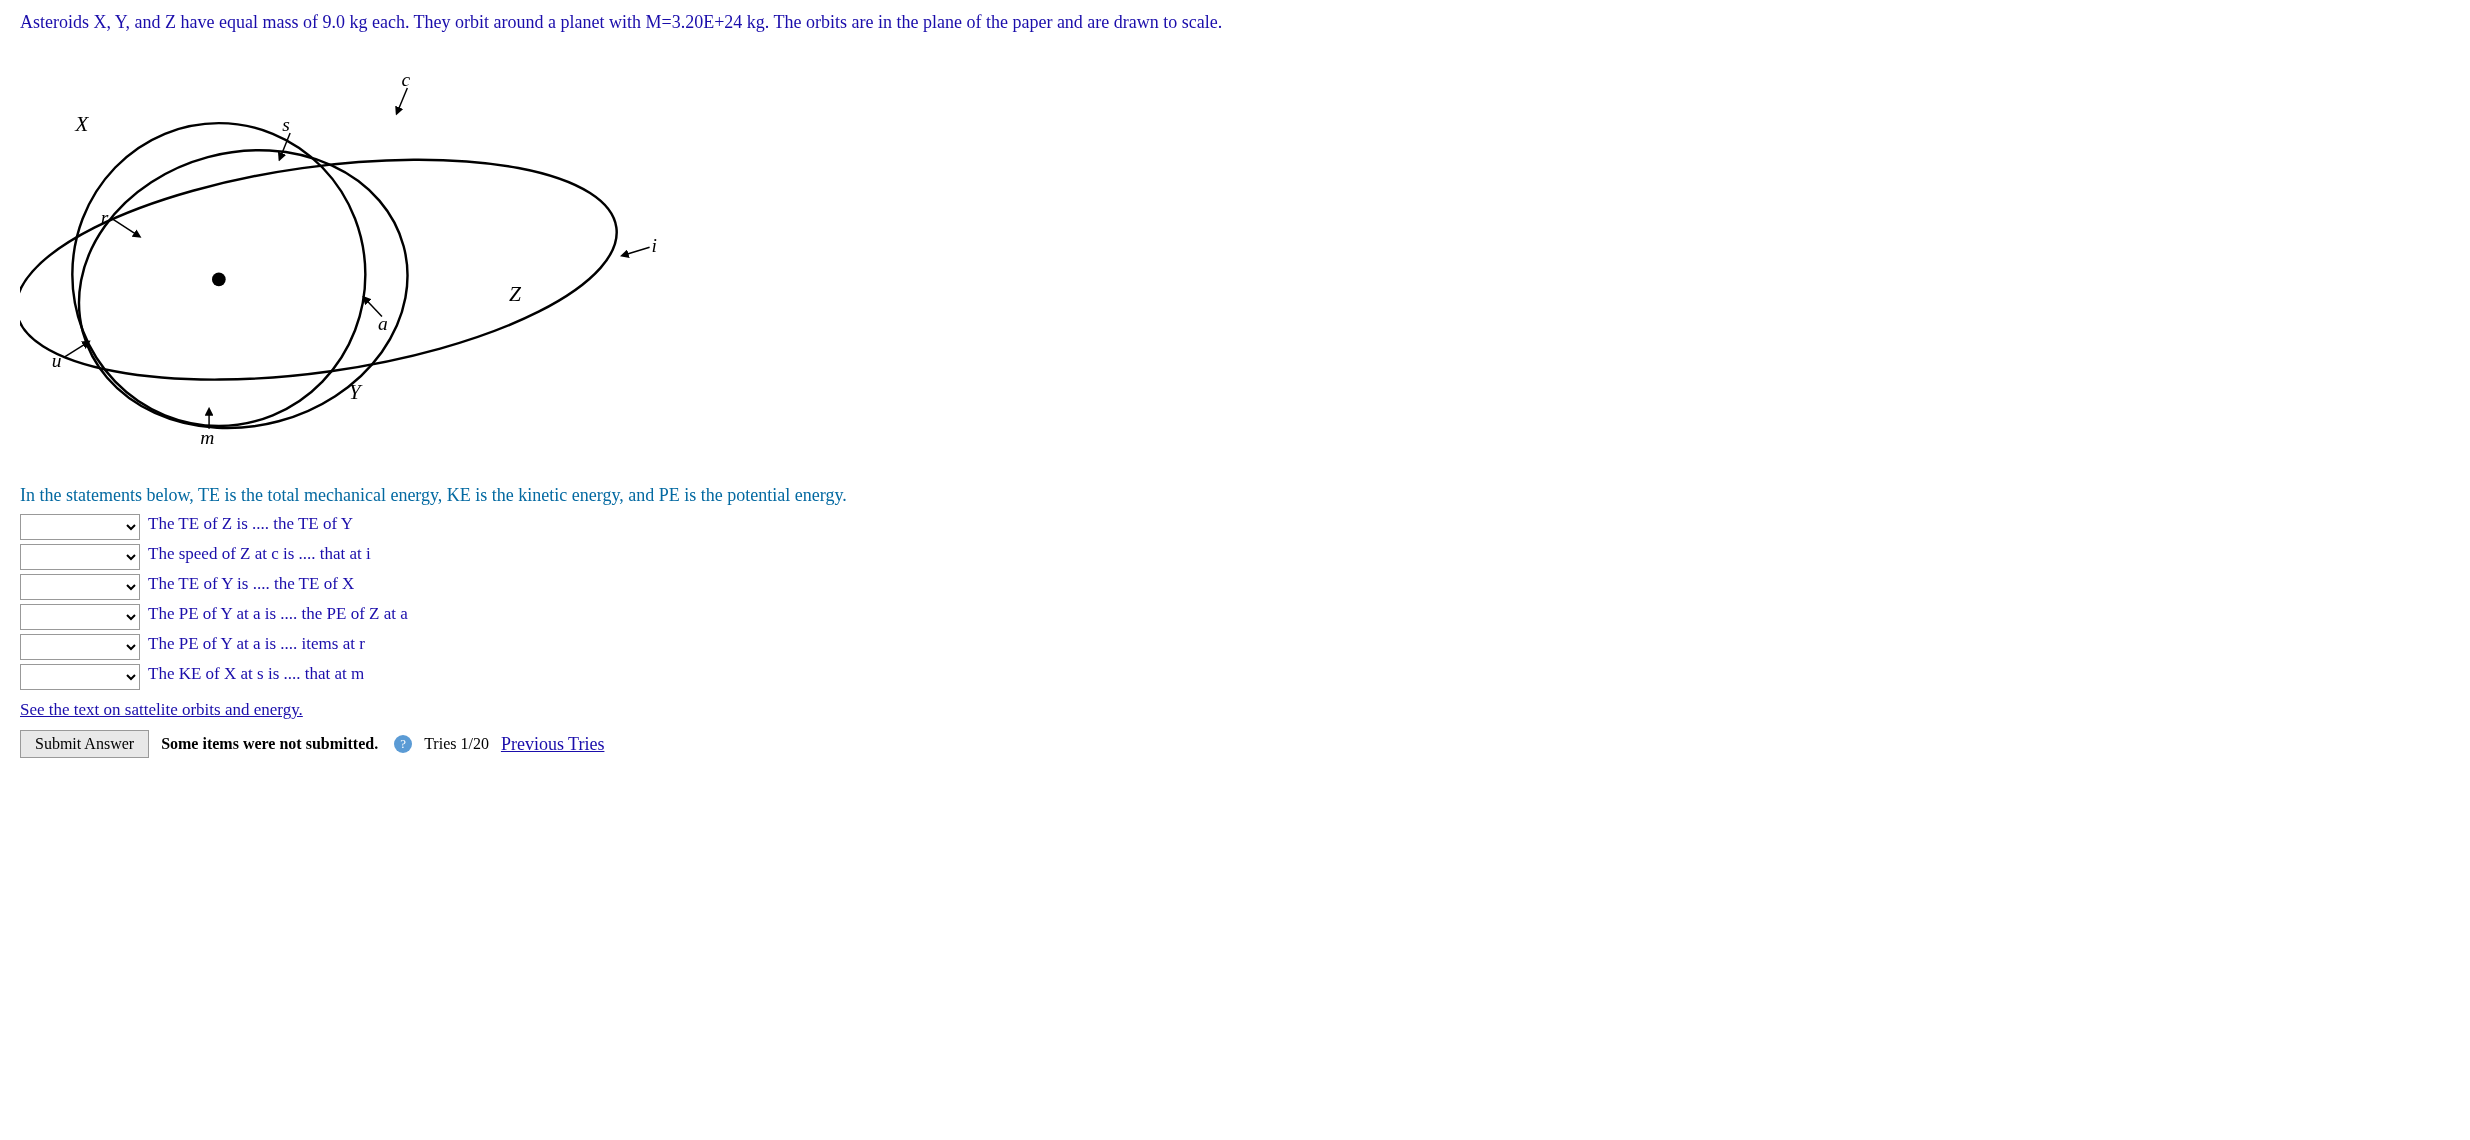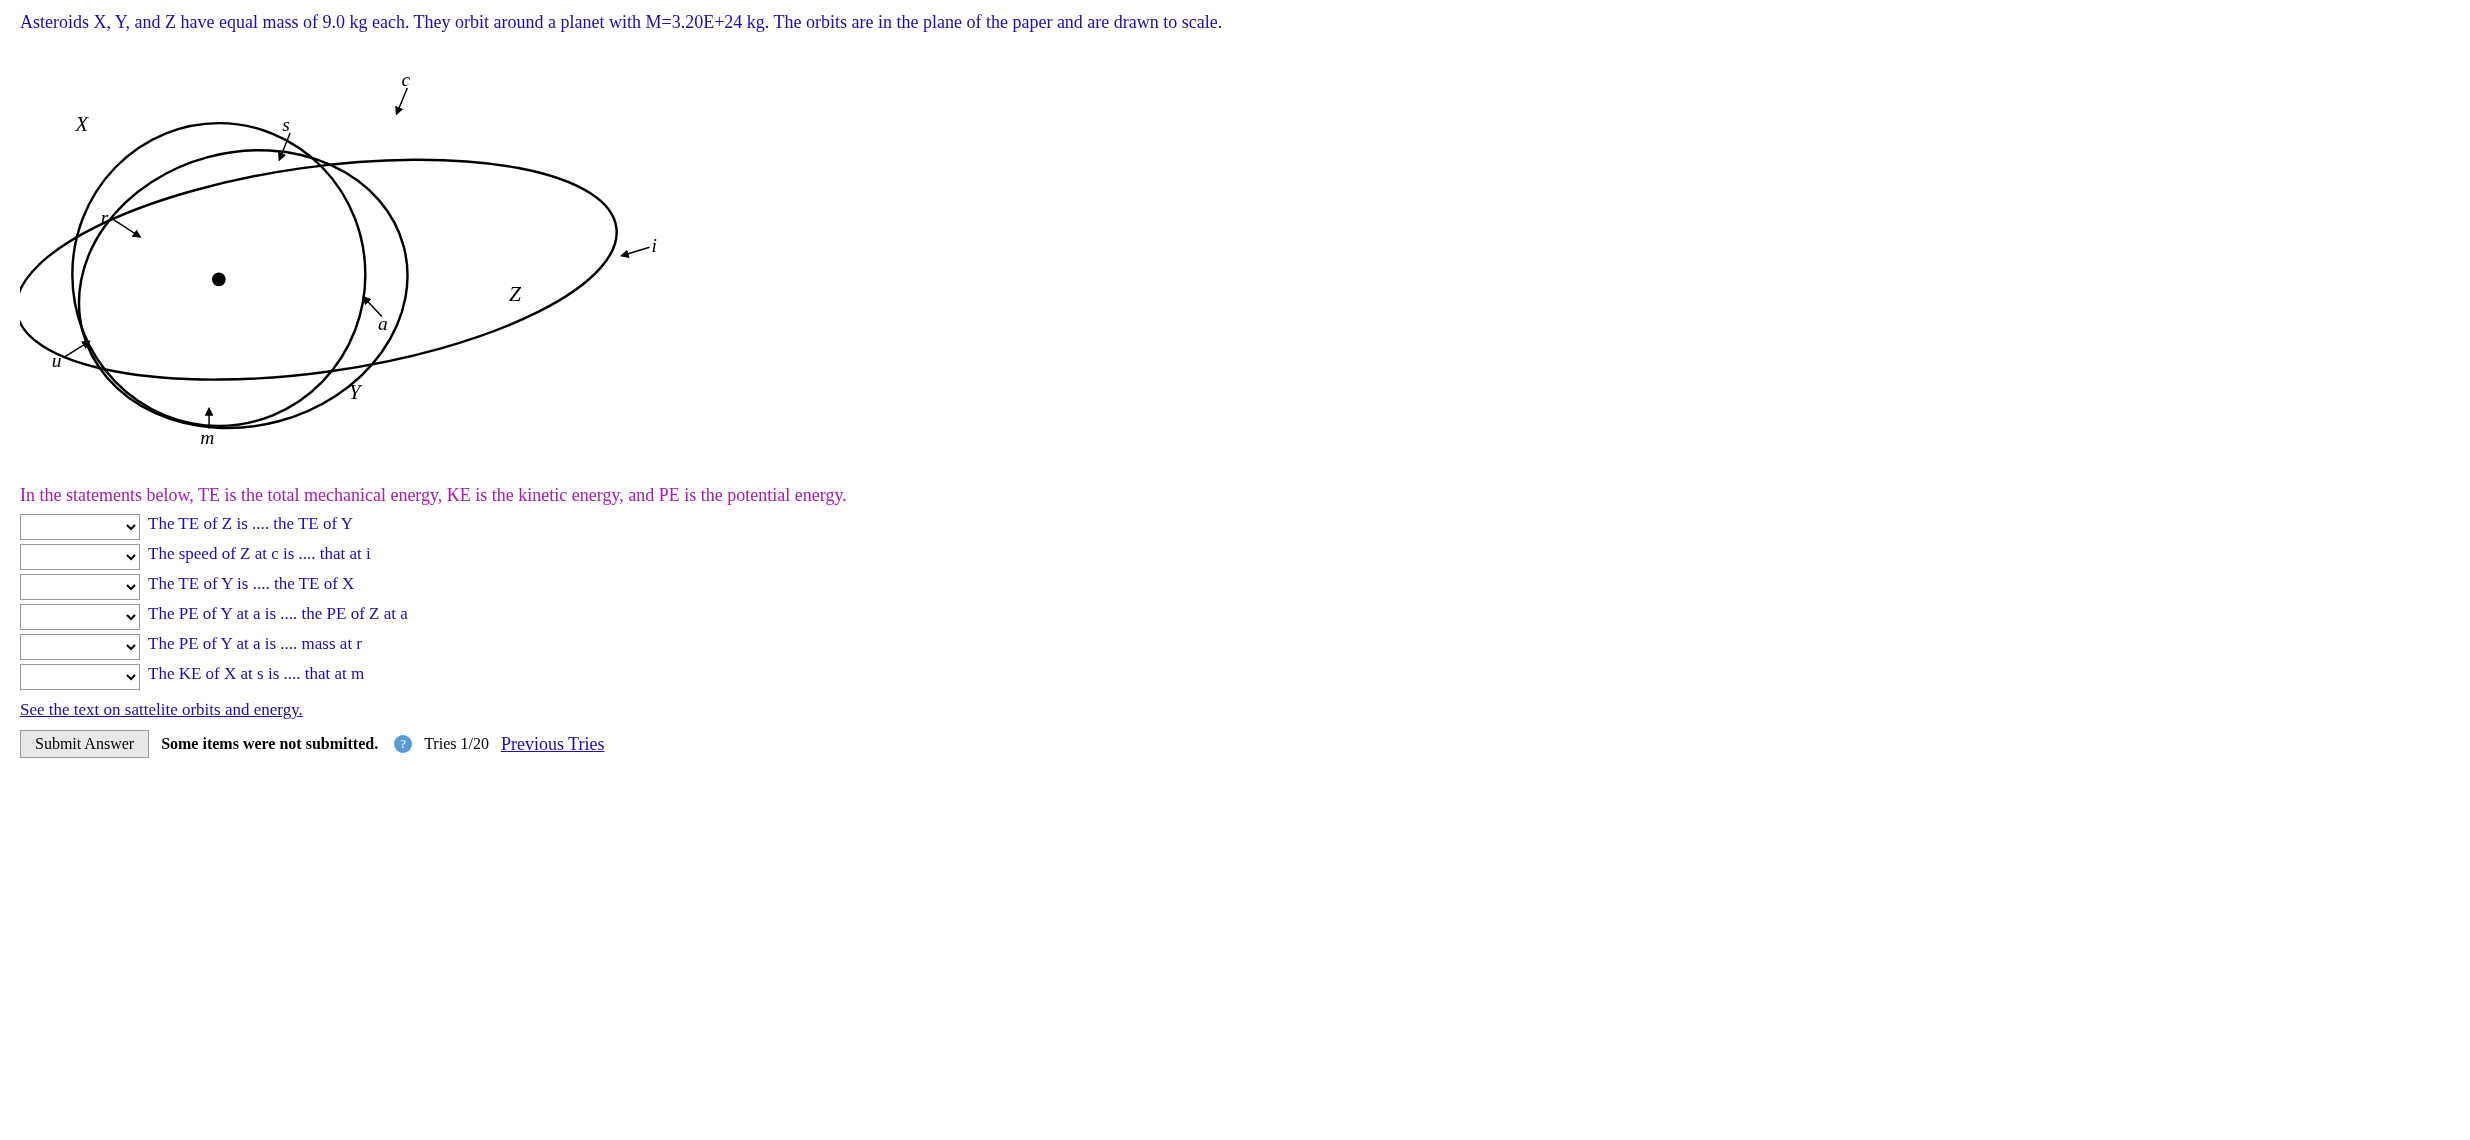--- a/index.html
+++ b/index.html
@@ -26,21 +26,21 @@
     }
     .diagram-container svg {
       width: 100%;
       height: 100%;
     }
     .statement-section {
       margin-bottom: 10px;
     }
     .statement-text {
       font-size: 18px;
-      color: #a21caf;
+      color: #0369a1;
       margin-bottom: 8px;
       font-family: Liberation Serif, serif;
     }
     .dropdown-row {
       display: flex;
       margin-bottom: 4px;
     }
     .dropdown-row select {
       width: 120px;
       height: 26px;
@@ -194,21 +194,21 @@
     </select>
     <label>The PE of Y at a is .... the PE of Z at a</label>
   </div>
   <div class="dropdown-row">
     <select>
       <option value=""></option>
       <option value="greater">greater than</option>
       <option value="equal">equal to</option>
       <option value="less">less than</option>
     </select>
-    <label>The PE of Y at a is .... mass at r</label>
+    <label>The PE of Y at a is .... items at r</label>
   </div>
   <div class="dropdown-row">
     <select>
       <option value=""></option>
       <option value="greater">greater than</option>
       <option value="equal">equal to</option>
       <option value="less">less than</option>
     </select>
     <label>The KE of X at s is .... that at m</label>
   </div>

